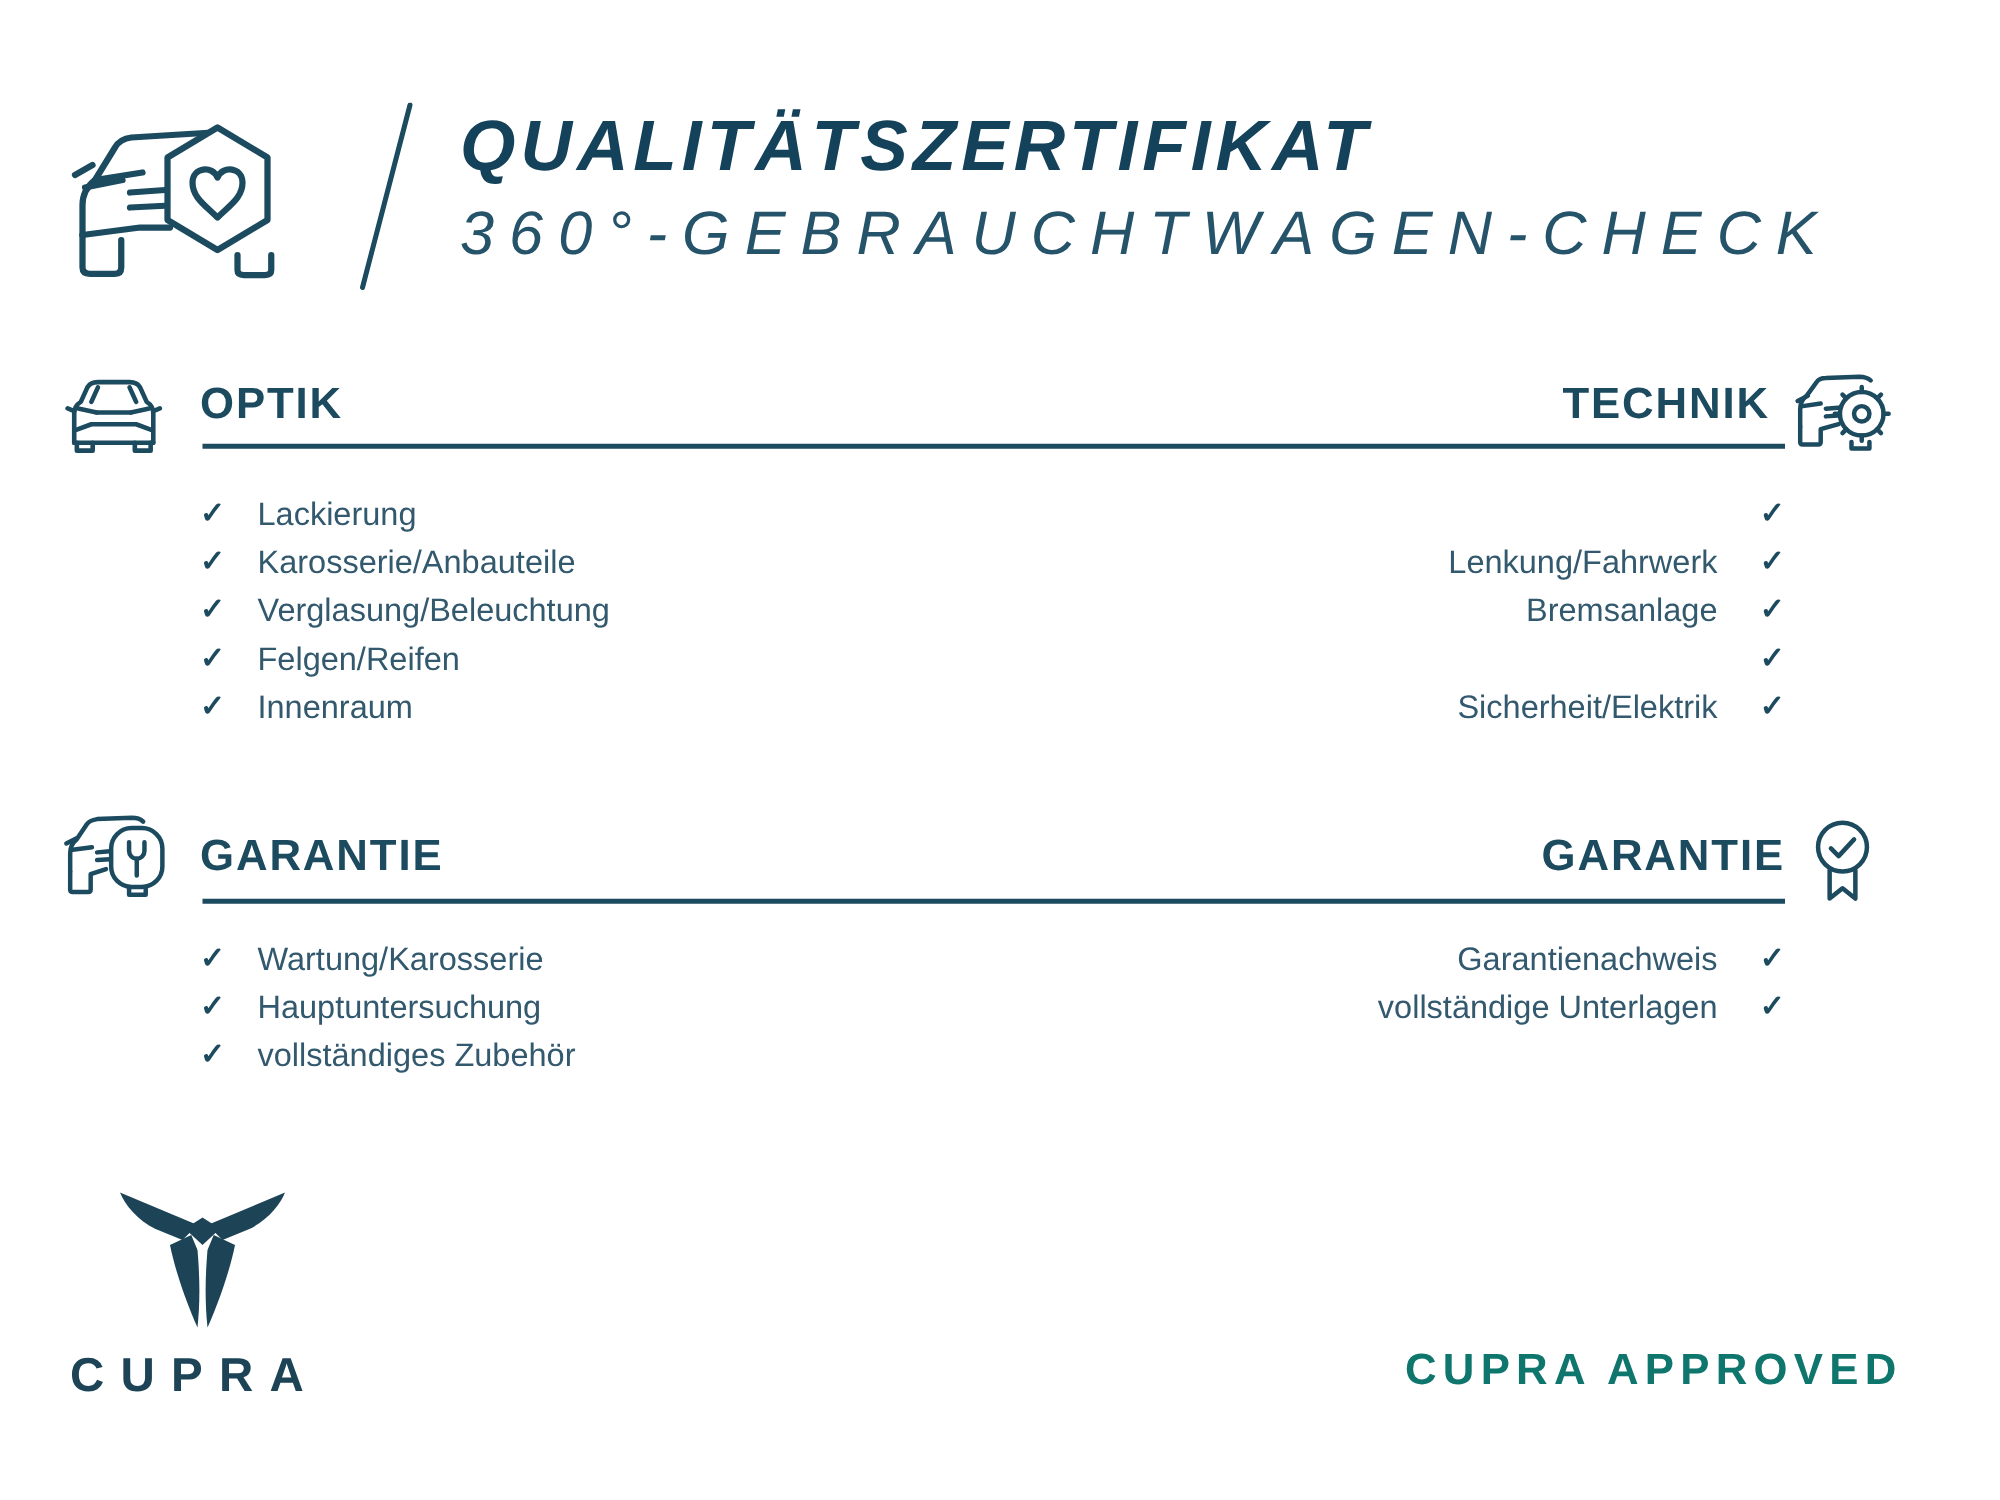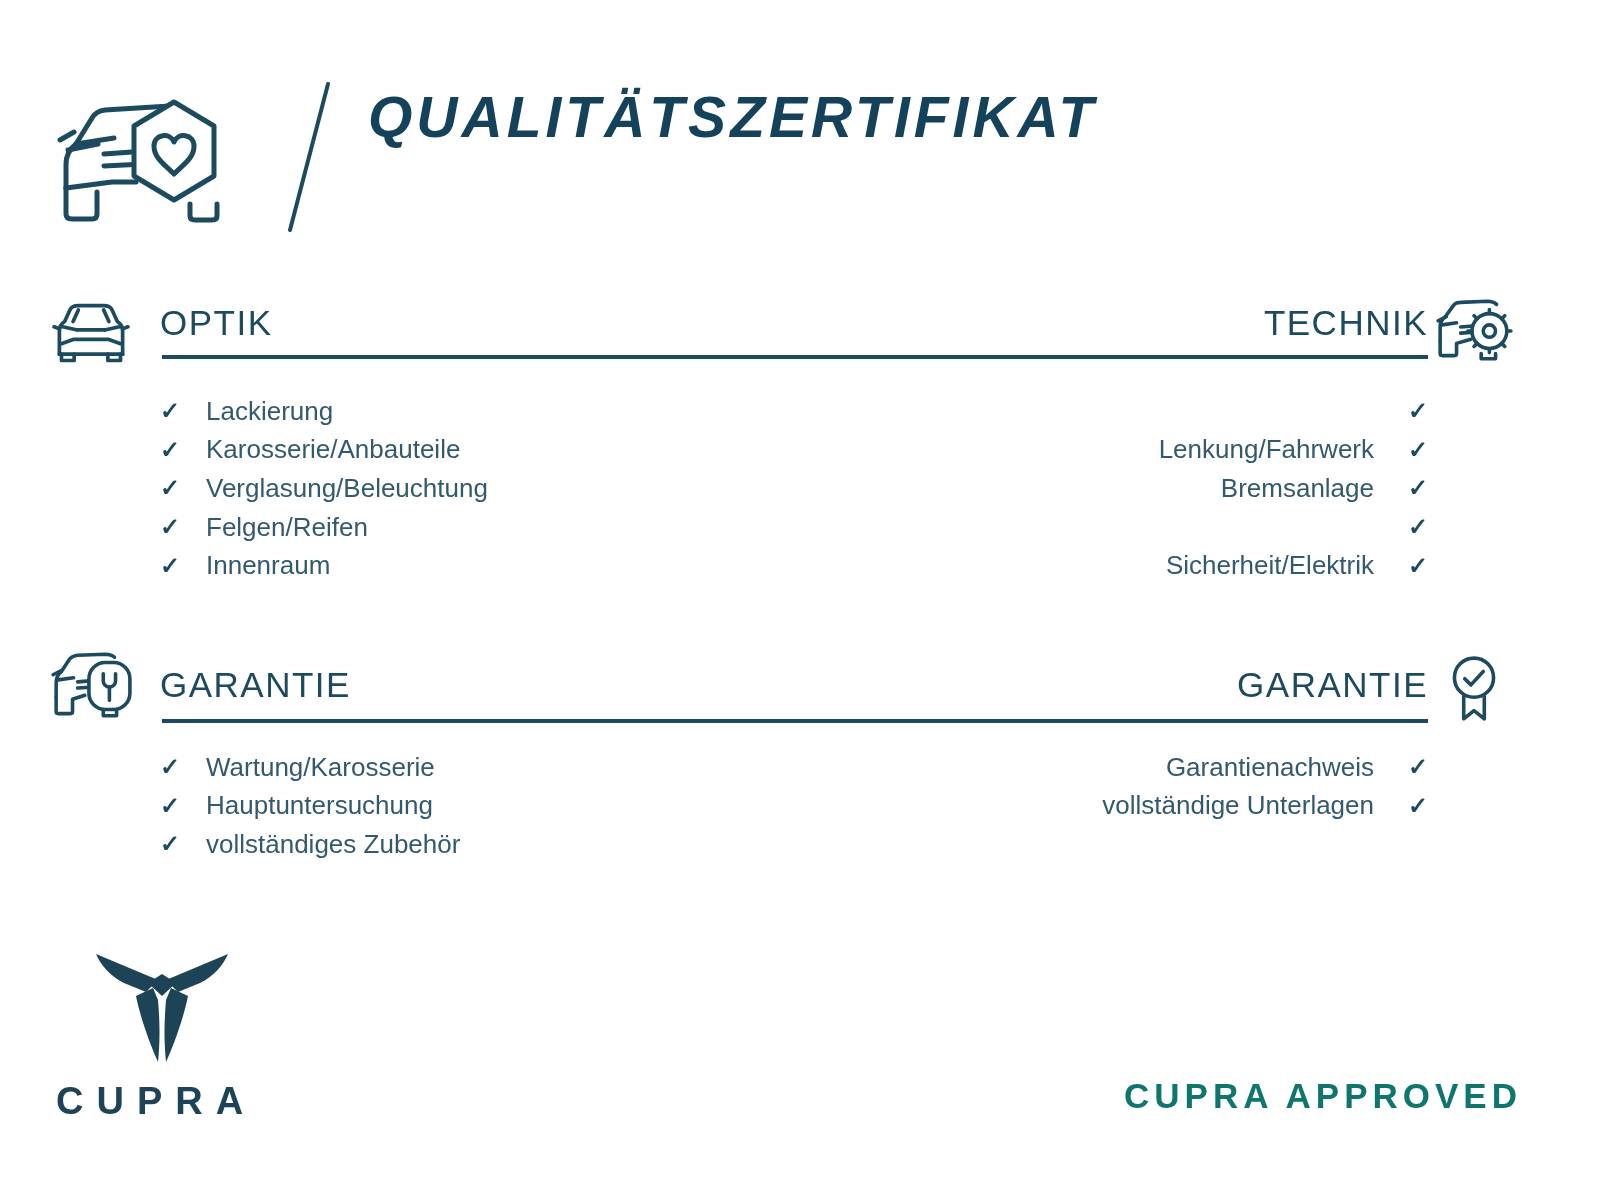--- a/index.html
+++ b/index.html
@@ -9,27 +9,27 @@
   
   .header-icon{position:absolute;left:52px;top:86px;}
   .slash{position:absolute;left:284px;top:82px;}
   .title-block{position:absolute;left:368px;top:88px;}
   .main-title{margin:0;font-size:57px;font-style:italic;font-weight:700;
               letter-spacing:4px;color:#14425a;line-height:1.05;white-space:nowrap;}
   .sub-title{margin:14px 0 0 0;font-size:49px;font-style:italic;font-weight:400;
              letter-spacing:12px;color:#25536a;line-height:1.05;white-space:nowrap;}
 
   
-  .band-title{position:absolute;margin:0;font-size:35px;font-weight:400;
+  .band-title{position:absolute;margin:0;font-size:35px;font-weight:700;
               letter-spacing:1.5px;color:#1c4a5f;white-space:nowrap;}
   .rule{position:absolute;height:4px;background:#1c4a5f;}
   .band-icon{position:absolute;}
 
   #title-optik{left:160px;top:303px;}
-  #title-technik{right:172px;top:303px;margin-left:19px;}
+  #title-technik{right:184px;top:303px;margin-left:19px;}
   #rule-1{left:162px;top:355px;width:1266px;}
   #icon-optik{left:52px;top:299px;}
   #icon-technik{left:1434px;top:296px;}
 
   #title-wartung{left:160px;top:665px;}
   #title-garantie{right:172px;top:665px;}
   #rule-2{left:162px;top:719px;width:1266px;}
   #icon-wartung{left:50px;top:648px;}
   #icon-garantie{left:1446px;top:654px;}
 
@@ -74,20 +74,21 @@
       <path d="M122,56 C118,46 102,48 102,60 C102,72 112,78 122,88 C132,78 142,72 142,60 C142,48 126,46 122,56 Z"></path>
     </g>
   </svg>
 
   <svg class="slash" width="48" height="150" viewBox="0 0 48 150">
     <line x1="44" y1="2" x2="6" y2="148" stroke="#1c4a5f" stroke-width="4" stroke-linecap="round"></line>
   </svg>
 
   <div class="title-block">
     <h1 class="main-title">QUALITÄTSZERTIFIKAT</h1>
+    <h2 class="sub-title">360°-GEBRAUCHTWAGEN-CHECK</h2>
   </div>
 
   <svg class="band-icon" id="icon-optik" width="78" height="64" viewBox="0 0 74 60">
     <g stroke="#1c4a5f" stroke-width="3.5" fill="none" stroke-linecap="round" stroke-linejoin="round">
       <path d="M7,52 L7,30 Q7,24 12,21 L17,10 Q19,6 25,6 L49,6 Q55,6 57,10 L62,21 Q67,24 67,30 L67,52"></path>
       <path d="M20,21 L25,10 M54,21 L49,10"></path>
       <path d="M10,26 L24,29 M64,26 L50,29"></path>
       <path d="M24,29 L50,29"></path>
       <path d="M9,42 L20,38 L54,38 L65,42"></path>
       <path d="M7,52 L67,52"></path>

